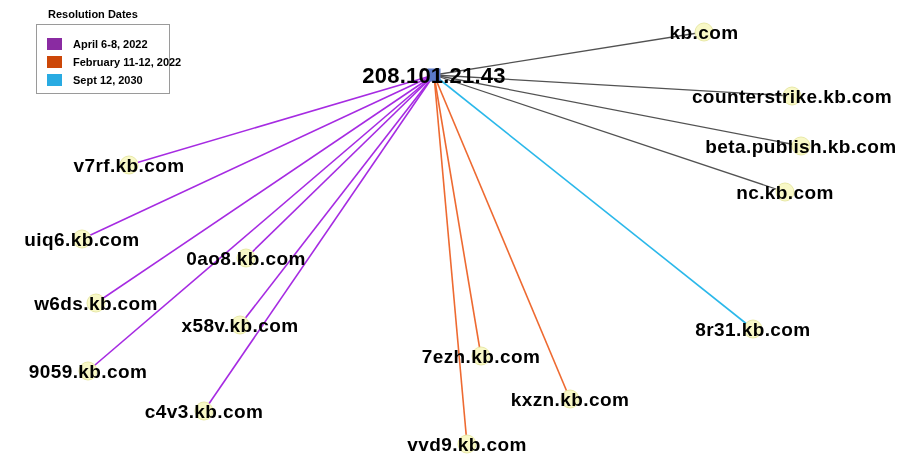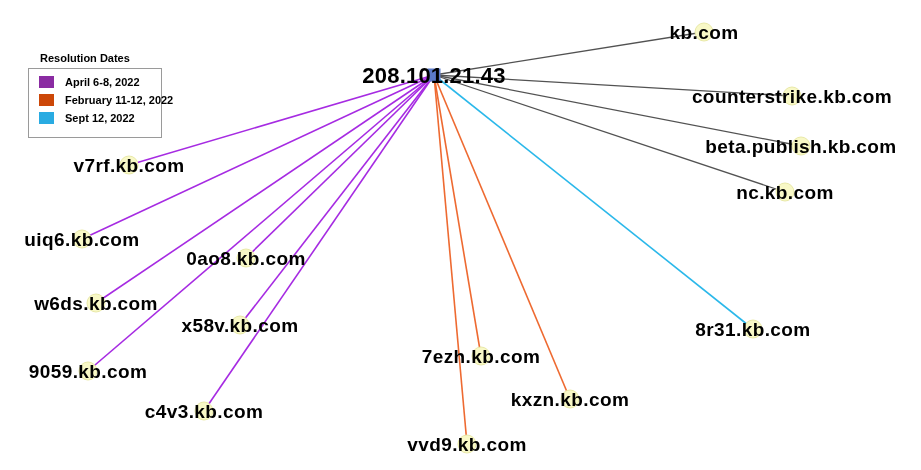--- a/index.html
+++ b/index.html
@@ -14,39 +14,38 @@
   .node-label{
     font-family:"Liberation Sans", sans-serif;
     font-weight:bold;
     fill:#000000;
     letter-spacing:0.4px;
   }
   .leaf-label{font-size:19px;}
   .center-label{font-size:22px;letter-spacing:0.2px;}
   .legend{
     position:absolute;
-    left:28px;top:8px;
+    left:36px;top:8px;
     z-index:5;
-    margin-top:44px;
   }
   .legend-title{
     font-size:11px;
     font-weight:bold;
     color:#000;
     margin:0 0 4px 12px;
   }
   .legend-box{
     border:1px solid #9a9a9a;
     background:#ffffff;
     width:118px;
     padding:7px 4px 7px 10px;
   }
   .legend-row{
     display:flex;
-    align-items:flex-start;
+    align-items:flex-end;
     gap:11px;
     height:18px;
   }
   .legend-swatch{
     width:15px;height:12px;
     display:inline-block;
     flex:0 0 auto;
   }
   .legend-label{
     font-size:11px;
@@ -116,18 +115,18 @@
       <div class="legend-row">
         <span class="legend-swatch" style="background: rgb(138, 43, 162);"></span>
         <span class="legend-label">April 6-8, 2022</span>
       </div>
       <div class="legend-row">
         <span class="legend-swatch" style="background: rgb(204, 71, 8);"></span>
         <span class="legend-label">February 11-12, 2022</span>
       </div>
       <div class="legend-row">
         <span class="legend-swatch" style="background: rgb(41, 171, 226);"></span>
-        <span class="legend-label">Sept 12, 2022</span>
+        <span class="legend-label">Sept 12, 2030</span>
       </div>
     </div>
   </div>
 
 </div>
 
 </body></html>

